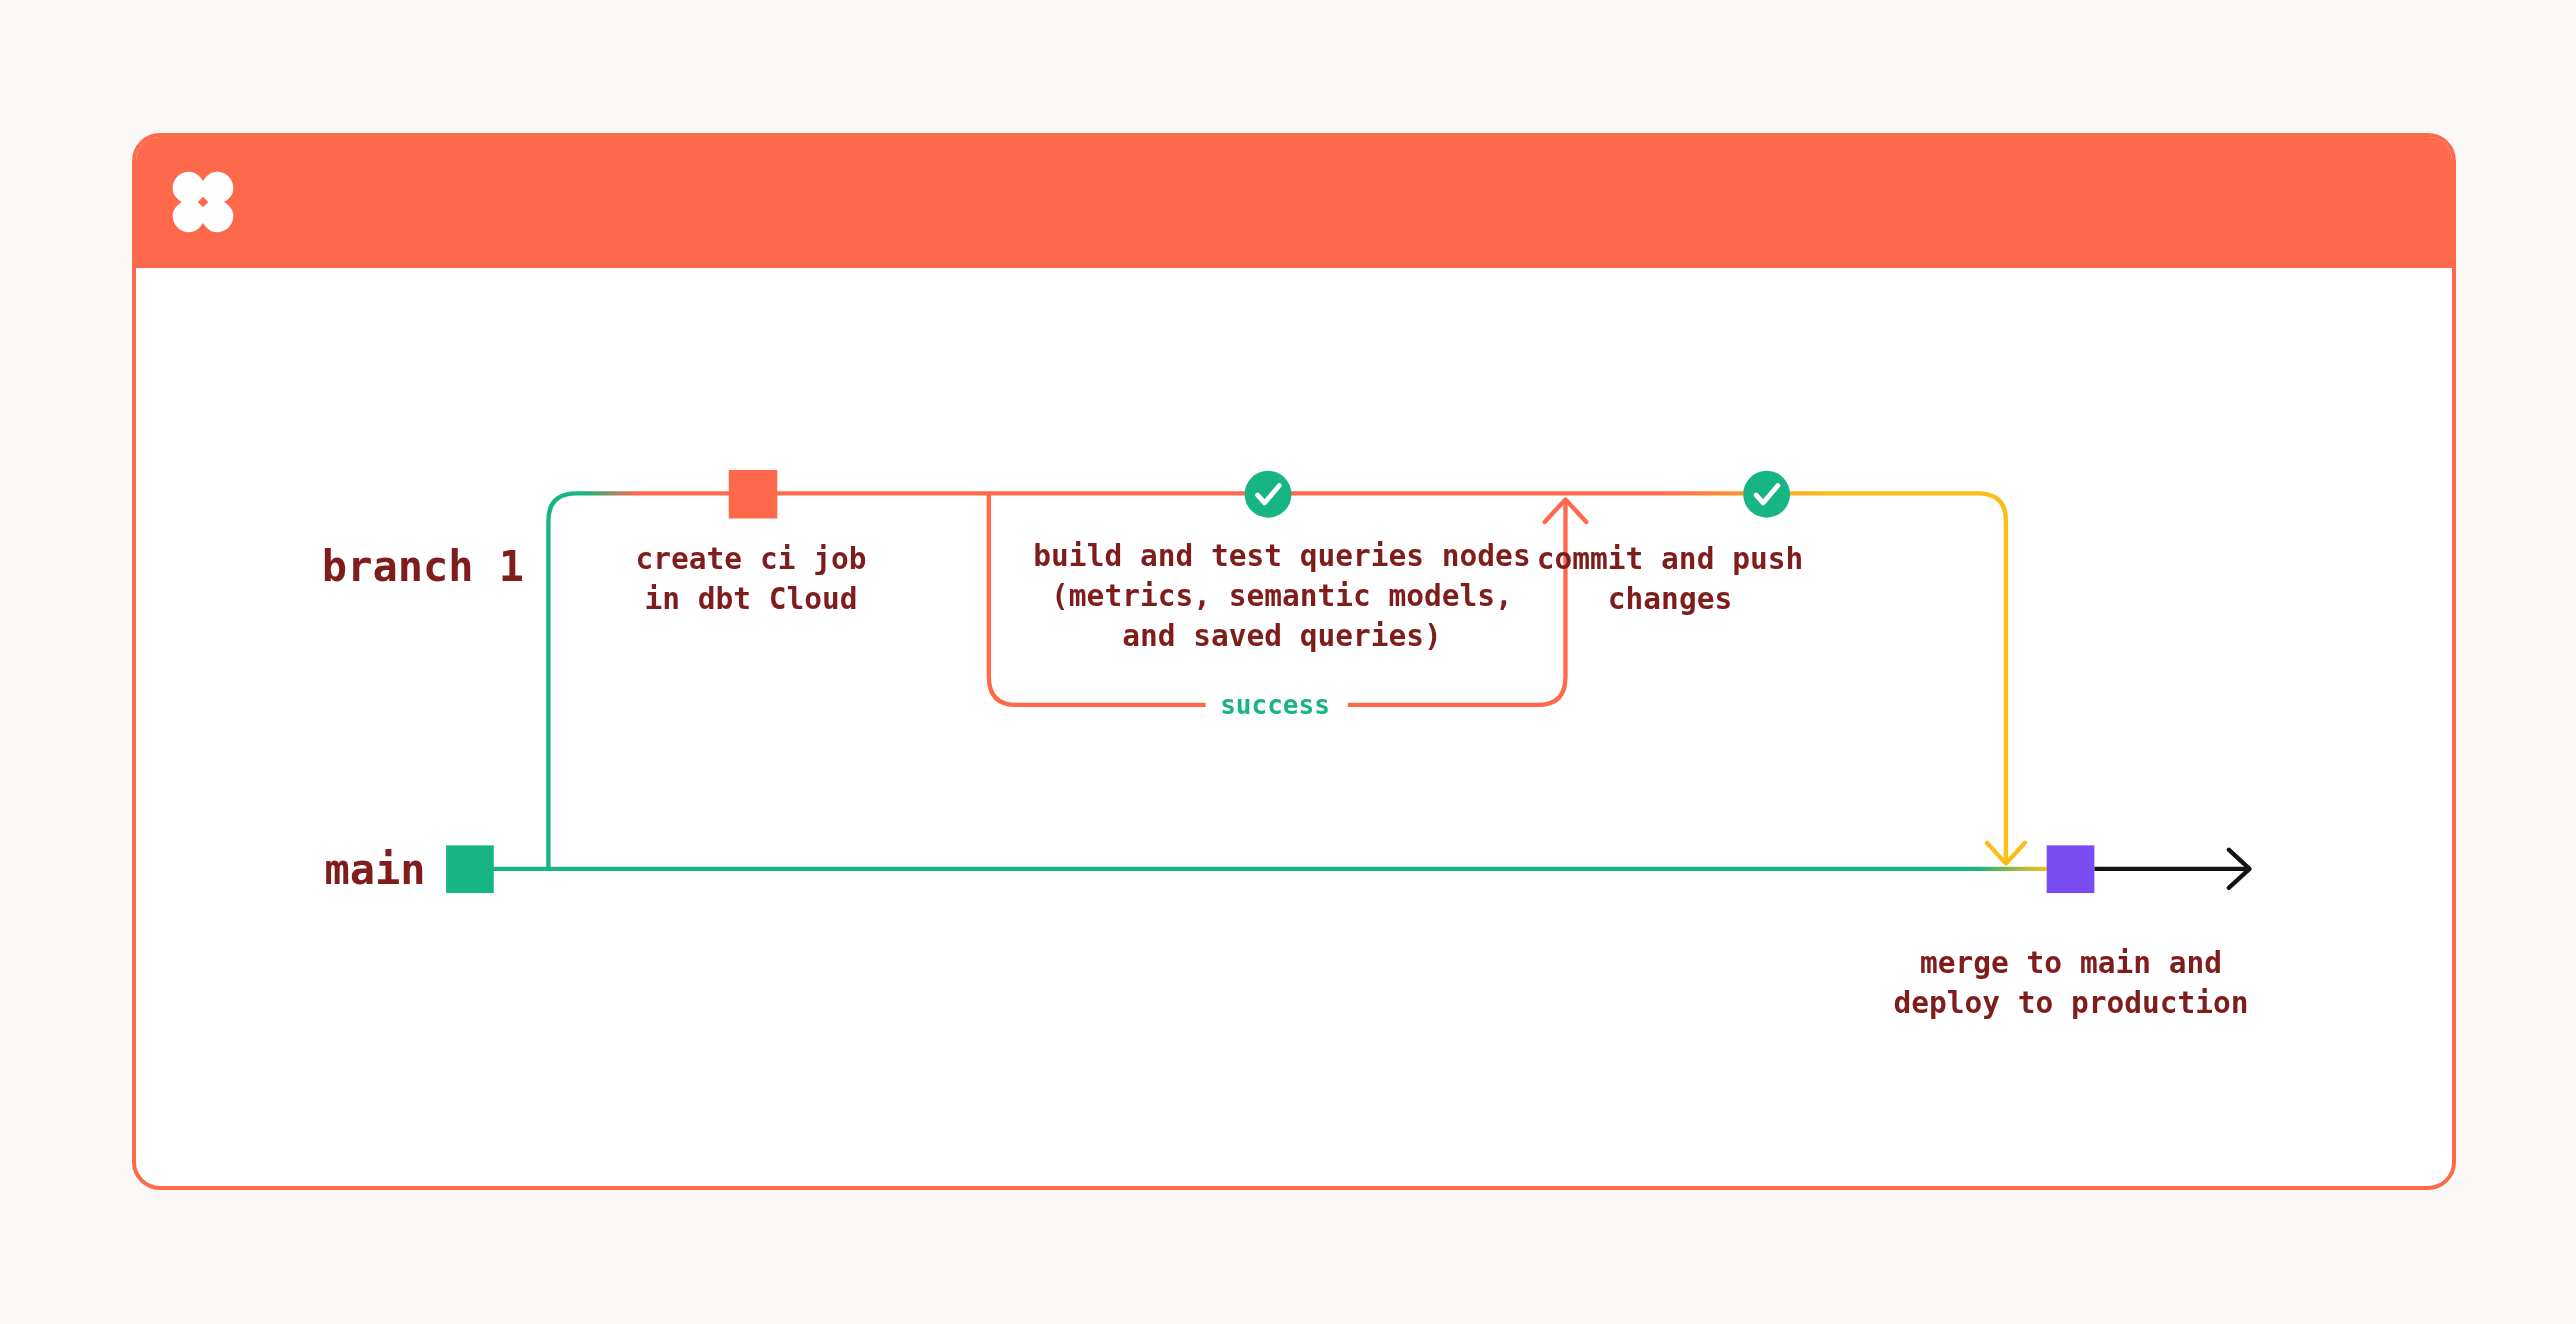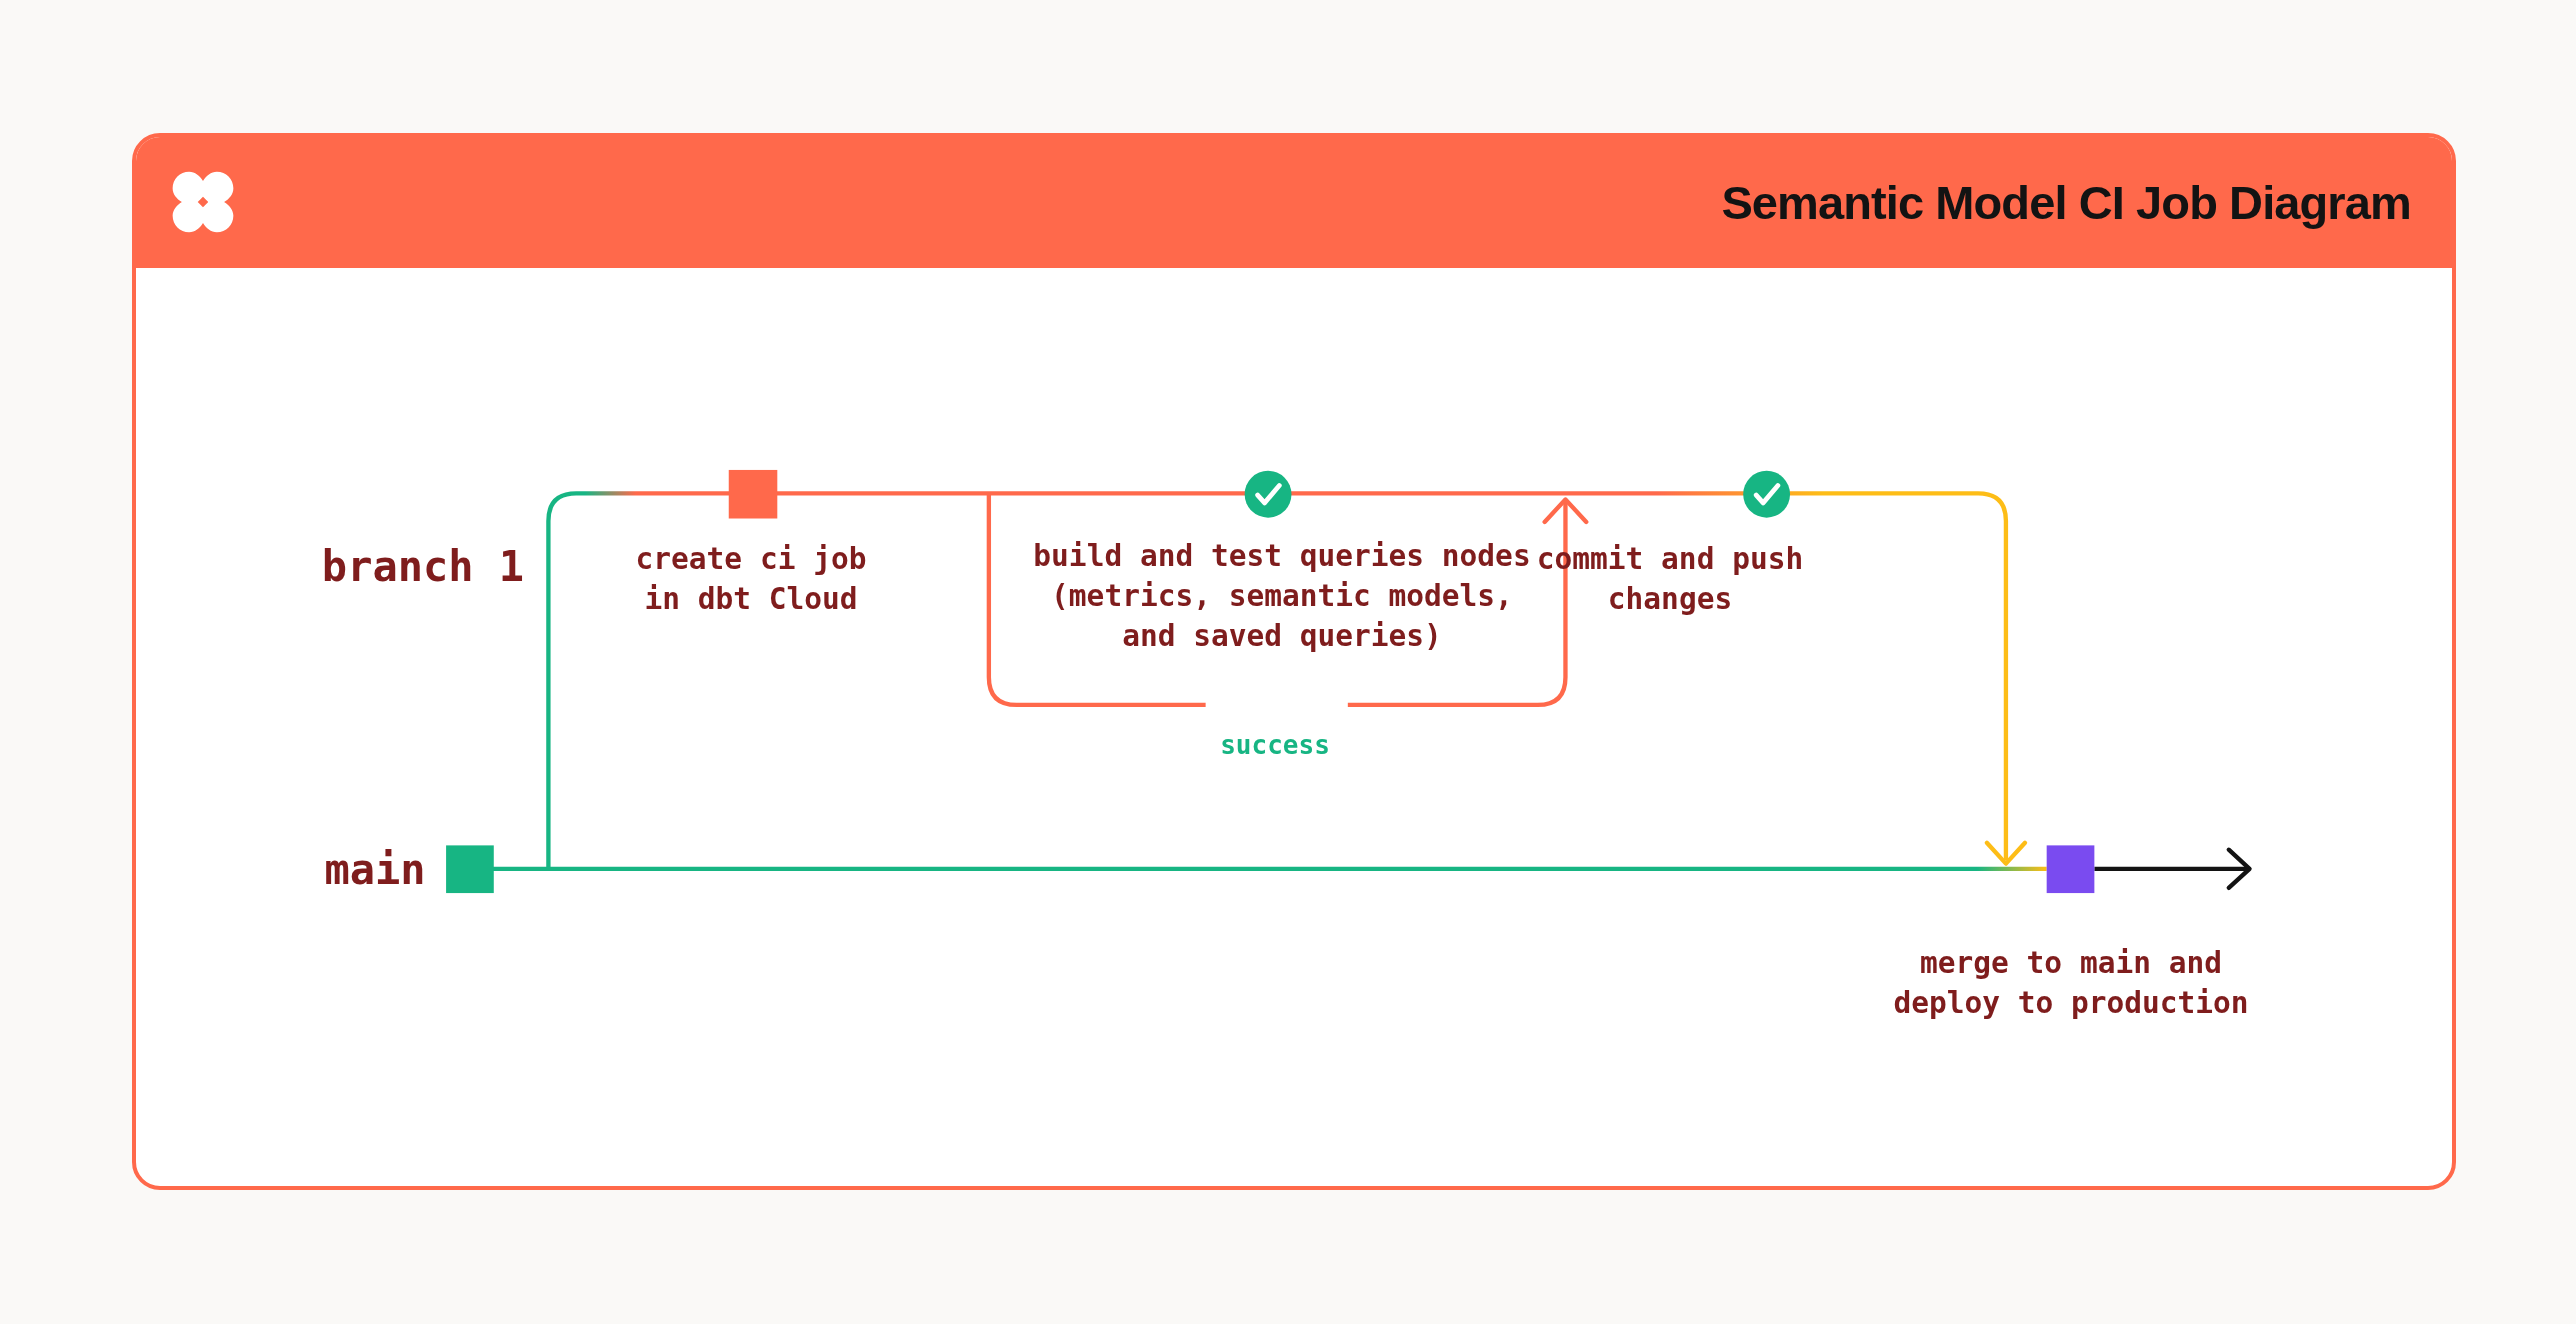--- a/index.html
+++ b/index.html
@@ -48,33 +48,32 @@
     font-weight:700;
     color:#7f1d1d;
   }
   .lbl.step{font-size:29.5px;line-height:40px;}
   .lbl.track{font-size:42px;line-height:45px;}
   .lbl.success{font-size:26px;line-height:29.5px;color:#17b583;}
   .branch-label{left:423px;top:566px;}
   .main-label{left:375px;top:869px;}
   .create-label{left:751px;top:579px;}
   .build-label{left:1282px;top:596px;}
-  .success-label{left:1275px;top:706px;margin-top:40px;}
+  .success-label{left:1275px;top:706px;}
   .commit-label{left:1670px;top:579px;}
   .merge-label{left:2071px;top:983px;}
 </style>
 </head>
 <body>
 
 <div class="card">
   <div class="header">
     <svg class="logo" viewBox="0 0 100 100" aria-hidden="true">
       <path fill="#ffffff" fill-rule="evenodd" d="M29 4C15 4 4 15 4 29c0 9 6 16 14 21C10 55 4 62 4 71c0 14 11 25 25 25 9 0 16-6 21-14 5 8 12 14 21 14 14 0 25-11 25-25 0-9-6-16-14-21 8-5 14-12 14-21C96 15 85 4 71 4 62 4 55 10 50 18 45 10 38 4 29 4Zm21 38 8 8-8 8-8-8 8-8Z"></path>
     </svg>
-    <div class="title">Semantic Model CI Job Diagram</div>
   </div>
 </div>
 
 <svg class="graph" aria-hidden="true" viewBox="0 0 2970 1527" width="2576" height="1324">
   <defs>
     <linearGradient id="branchGrad" gradientUnits="userSpaceOnUse" x1="632" y1="0" x2="2313" y2="0">
       <stop offset="0" stop-color="#17b583"></stop>
       <stop offset="0.025" stop-color="#17b583"></stop>
       <stop offset="0.06" stop-color="#ff694b"></stop>
       <stop offset="0.76" stop-color="#ff694b"></stop>

